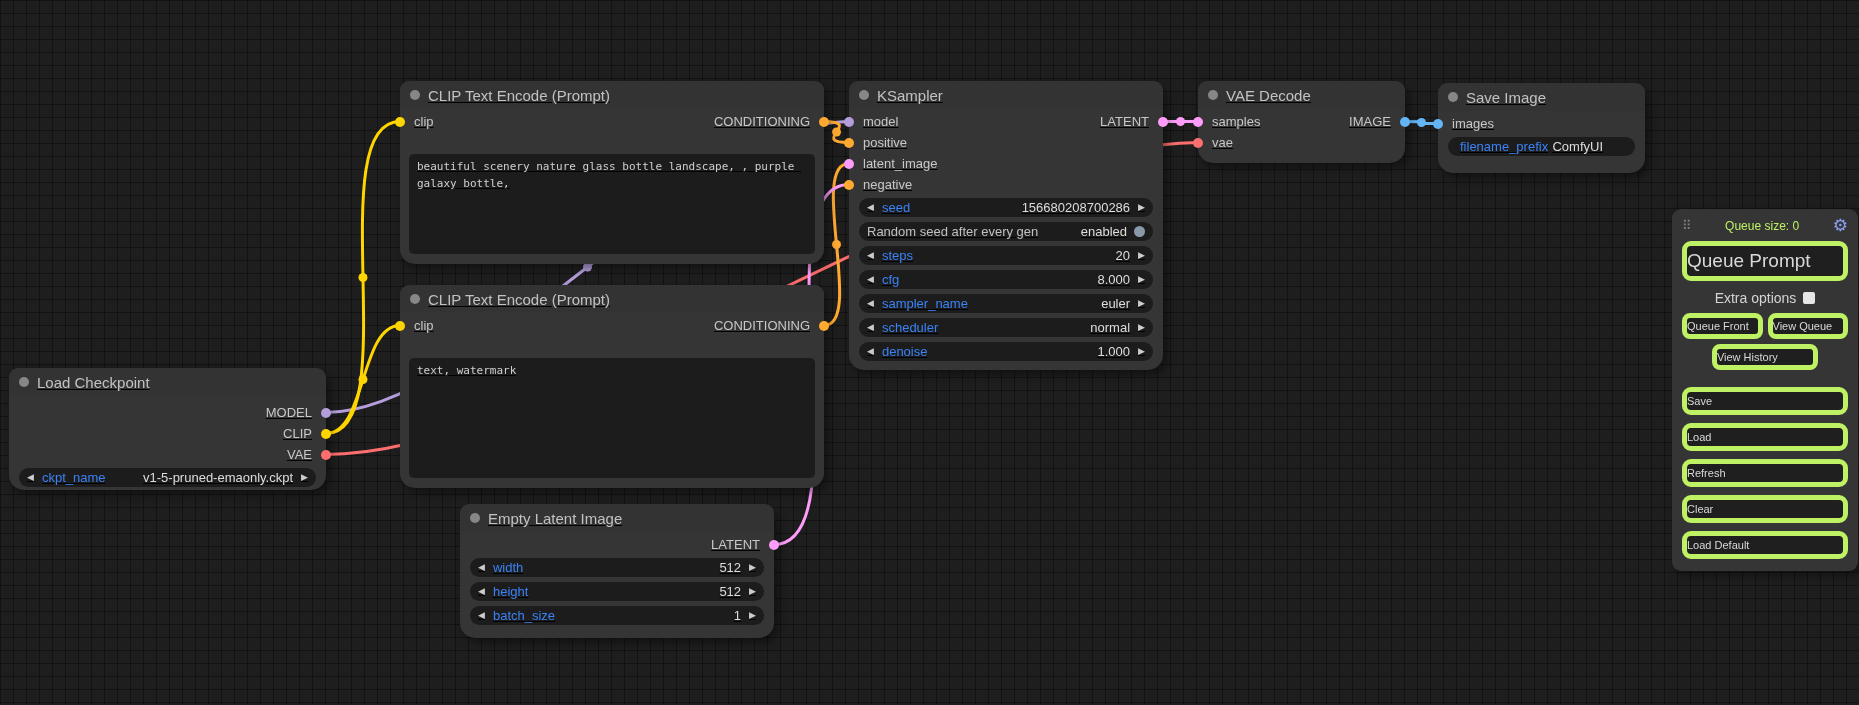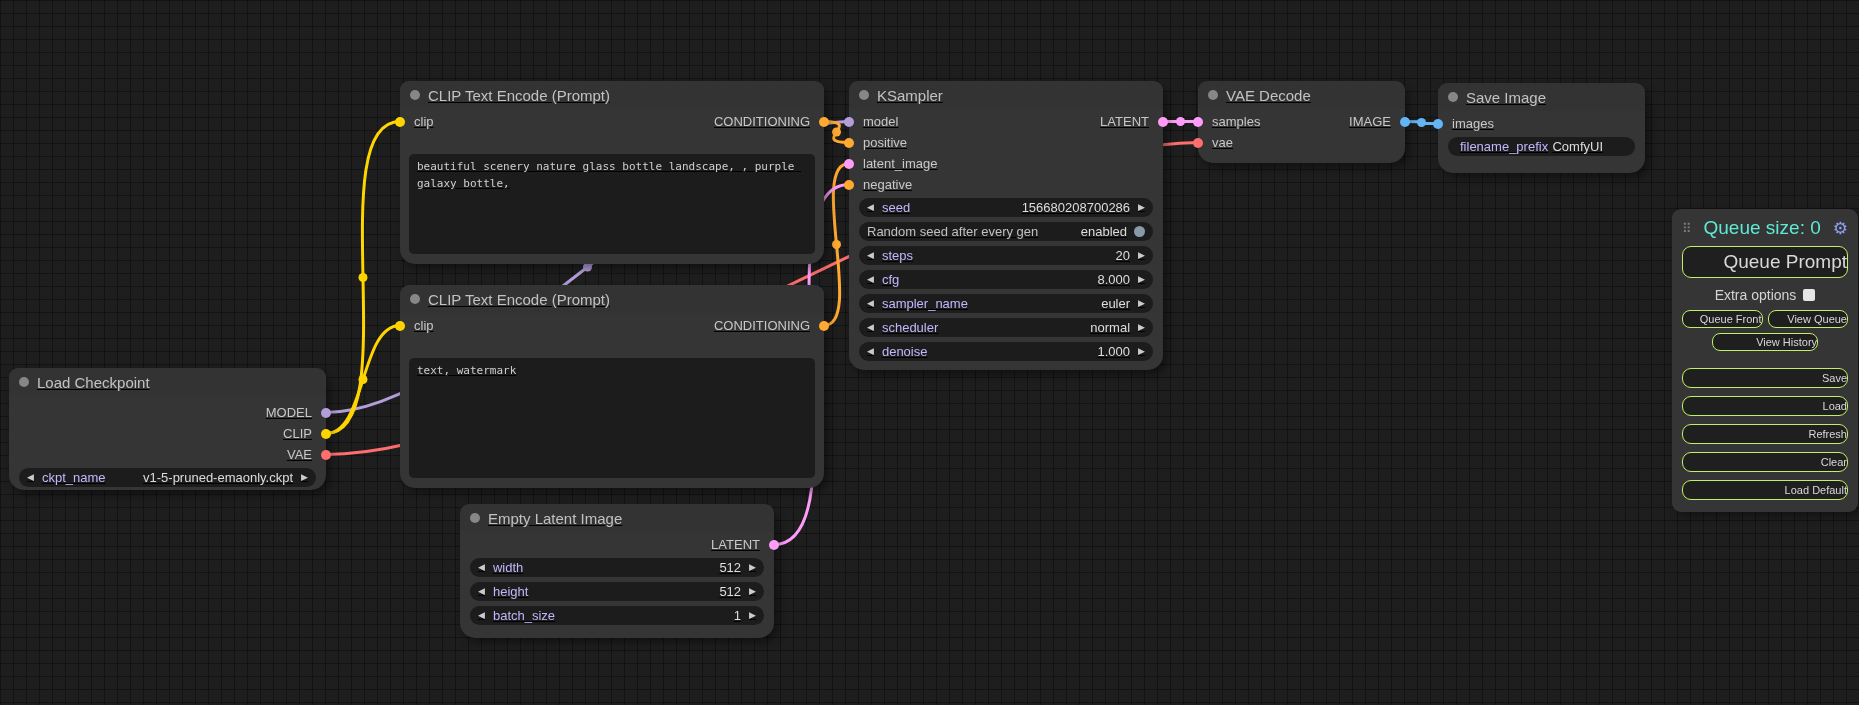--- a/index.html
+++ b/index.html
@@ -20,40 +20,40 @@
   .srow{position:relative;display:flex;align-items:center;height:21px;flex:none;}
   .sin{display:flex;align-items:center;padding-left:14px;}
   .sout{display:flex;align-items:center;margin-left:auto;padding-right:14px;}
   .slabel{font-size:13px;color:#c8c8c8;white-space:nowrap;}
   .dot{position:absolute;width:10px;height:10px;border-radius:50%;top:50%;transform:translateY(-50%);}
   .dl{left:-5px;}
   .dr{right:-5px;}
   .widget{height:19px;margin:2.5px 10px;background:#1c1c1c;border-radius:10px;flex:none;
     display:flex;align-items:center;padding:0 8px;font-size:13px;cursor:pointer;}
   .warrow{color:#cccccc;font-size:9px;flex:none;line-height:1;}
-  .wlabel{color:#c4b5fd;margin-left:8px;white-space:nowrap;}
+  .wlabel{color:#3b82f6;margin-left:8px;white-space:nowrap;}
   .wvalue{color:#dddddd;margin-left:auto;margin-right:8px;white-space:nowrap;}
   .widget.noarr .wlabel{margin-left:4px;}
   .widget.noarr .wvalue{margin-right:24px;}
   .widget.toggle .wlabel{margin-left:0;color:#c0c0c0;}
   .widget.toggle .wvalue{margin-right:0;}
   .wtogdot{width:11px;height:11px;border-radius:50%;margin-left:7px;flex:none;}
   .prompt{flex:1;margin:22px 9px 10px;background:#1c1c1c;border-radius:5px;padding:5px 8px;
     font-family:"DejaVu Sans Mono",monospace;font-size:11px;line-height:1.5;color:#cfcfcf;
     overflow:hidden;white-space:pre-wrap;word-break:break-word;}
   
   #queue-panel{position:absolute;left:1672px;top:209px;width:186px;background:#353535;
     border-radius:9px;padding:8px 10px 12px;z-index:3;box-shadow:4px 4px 10px rgba(0,0,0,.4);
     box-sizing:border-box;color:#ddd;}
   .qhead{display:flex;align-items:center;}
   .qdrag{color:#7d7d7d;font-size:13px;cursor:grab;}
-  .qsize{flex:1;text-align:center;font-size:19px;color:#5eead4;}
+  .qsize{flex:1;text-align:center;font-size:12px;color:#bef264;}
   .qgear{font-size:17px;cursor:pointer;line-height:1;}
-  .btn{display:block;width:100%;background:#1f1f1f;border:1px solid #bef264;border-radius:9px;
-    color:#d8d8d8;text-align:right;cursor:pointer;font-family:inherit;box-sizing:border-box;}
+  .btn{display:block;width:100%;background:#1f1f1f;border:5px solid #bef264;border-radius:9px;
+    color:#d8d8d8;text-align:left;cursor:pointer;font-family:inherit;box-sizing:border-box;}
   .btn-qp{font-size:19px;padding:4px 0;margin:7px 0 9px;}
   .extra{display:flex;align-items:center;justify-content:center;gap:7px;font-size:14px;
     color:#d4d4d4;margin-bottom:7px;}
   .cbox{width:12px;height:12px;background:#e6e6e6;border-radius:2px;cursor:pointer;}
   .qsmallrow{display:flex;gap:5px;margin-bottom:5px;}
   .btn-sm{flex:1;font-size:11px;padding:2px 0;border-radius:8px;width:auto;}
   .btn-vh{width:64%;margin:0 auto;font-size:11px;padding:2px 0;border-radius:8px;}
   .btn-big{font-size:11px;padding:3px 0;margin-top:8px;}
   .mt16{margin-top:17px;}
 </style>

